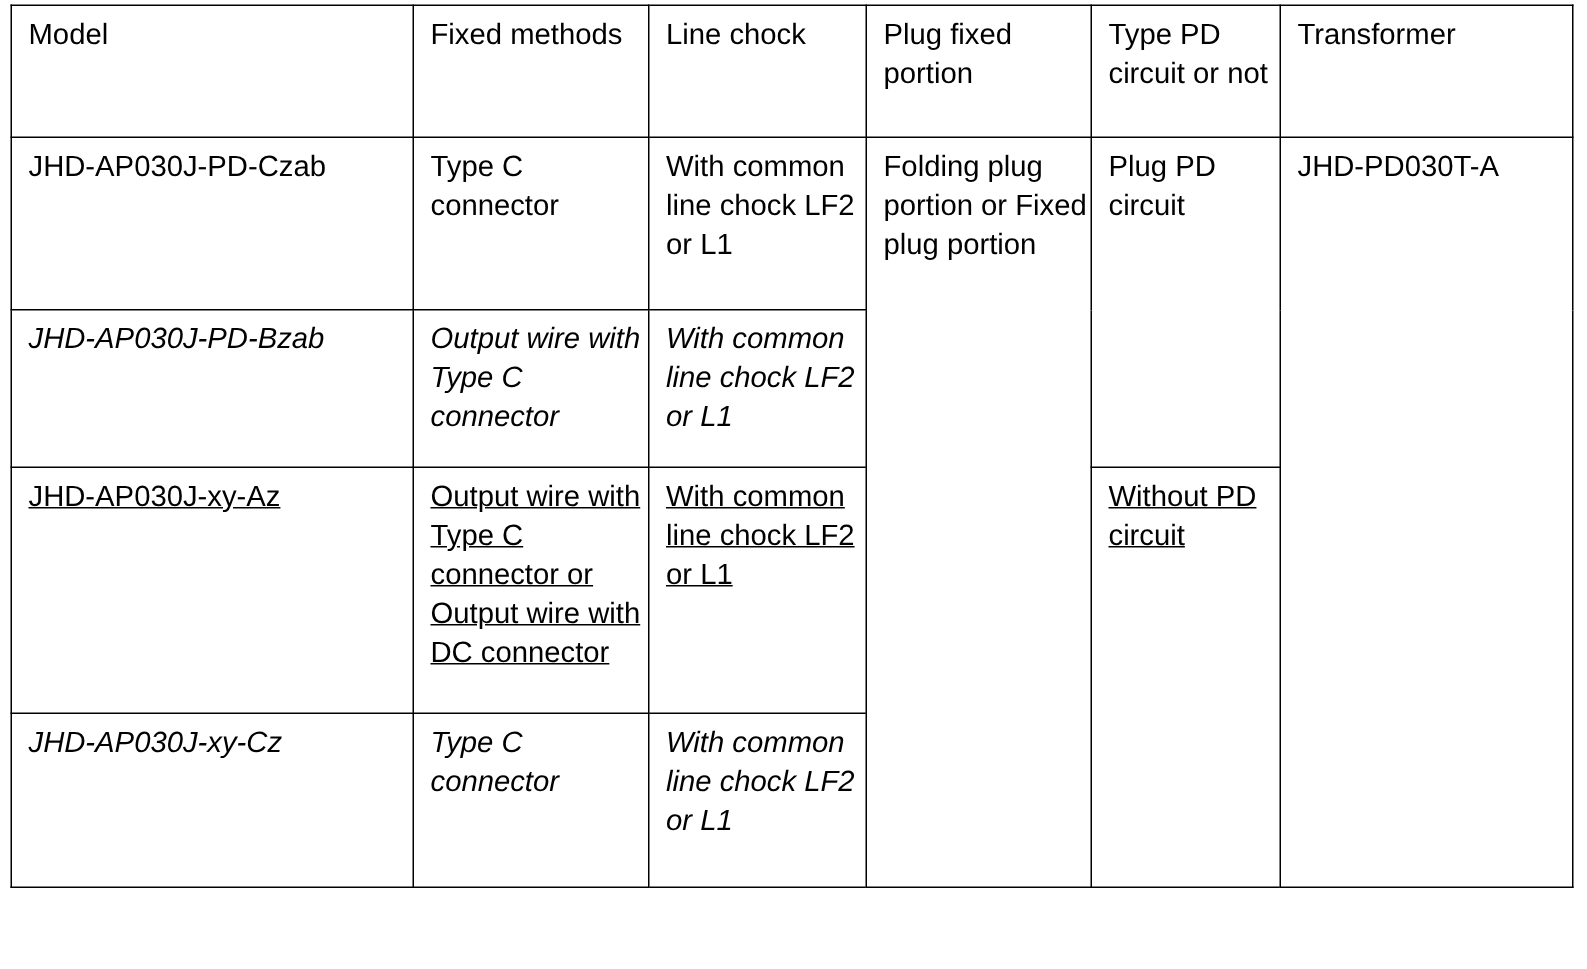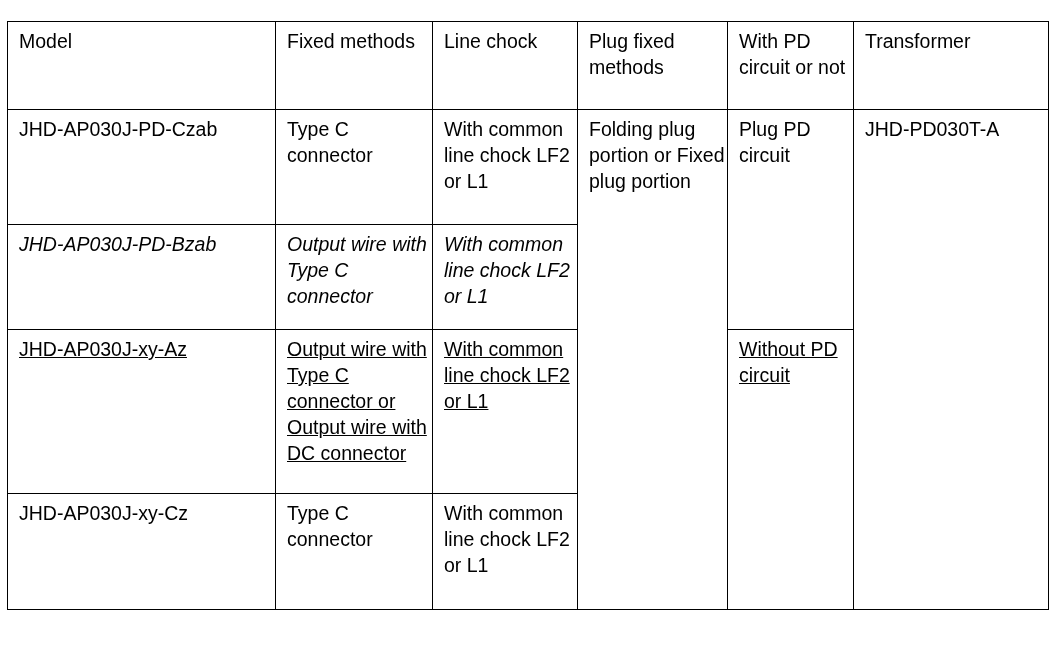--- a/index.html
+++ b/index.html
@@ -21,21 +21,20 @@
     background: #ffffff;
   }
   .spec-table {
     position: absolute;
     left: 7px;
     top: 3px;
     width: 1041px;
     border-collapse: collapse;
     table-layout: fixed;
     background: #ffffff;
-    margin-top: 18px;
   }
   .spec-table td {
     border: 1px solid #000000;
     vertical-align: top;
     padding: 6px 0 6px 11px;
     font-size: 19.5px;
     line-height: 26px;
     font-family: "Liberation Sans", sans-serif;
     color: #000000;
     word-wrap: break-word;
@@ -47,21 +46,21 @@
   .col-model      { width: 268px; }
   .col-output     { width: 157px; }
   .col-choke      { width: 145px; }
   .col-plug       { width: 150px; }
   .col-pd         { width: 126px; }
   .col-transformer{ width: 195px; }
 
   .r1 { height: 115px; }
   .r2 { height: 105px; font-style: italic; }
   .r3 { height: 164px; text-decoration: underline; }
-  .r4 { height: 116px; }
+  .r4 { height: 116px; font-style: italic; }
 
   .cell-text {
     display: block;
     white-space: pre-line;
   }
 </style>
 </head>
 <body>
 
 <div class="page">
@@ -81,24 +80,24 @@
         <td>
           <span class="cell-text">Model</span>
         </td>
         <td>
           <span class="cell-text">Fixed methods</span>
         </td>
         <td>
           <span class="cell-text">Line chock</span>
         </td>
         <td>
-          <span class="cell-text">Plug fixed methods</span>
+          <span class="cell-text">Plug fixed portion</span>
         </td>
         <td>
-          <span class="cell-text">With PD circuit or not</span>
+          <span class="cell-text">Type PD circuit or not</span>
         </td>
         <td>
           <span class="cell-text">Transformer</span>
         </td>
       </tr>
 
       <tr class="r1">
         <td>
           <span class="cell-text">JHD-AP030J-PD-Czab</span>
         </td>

